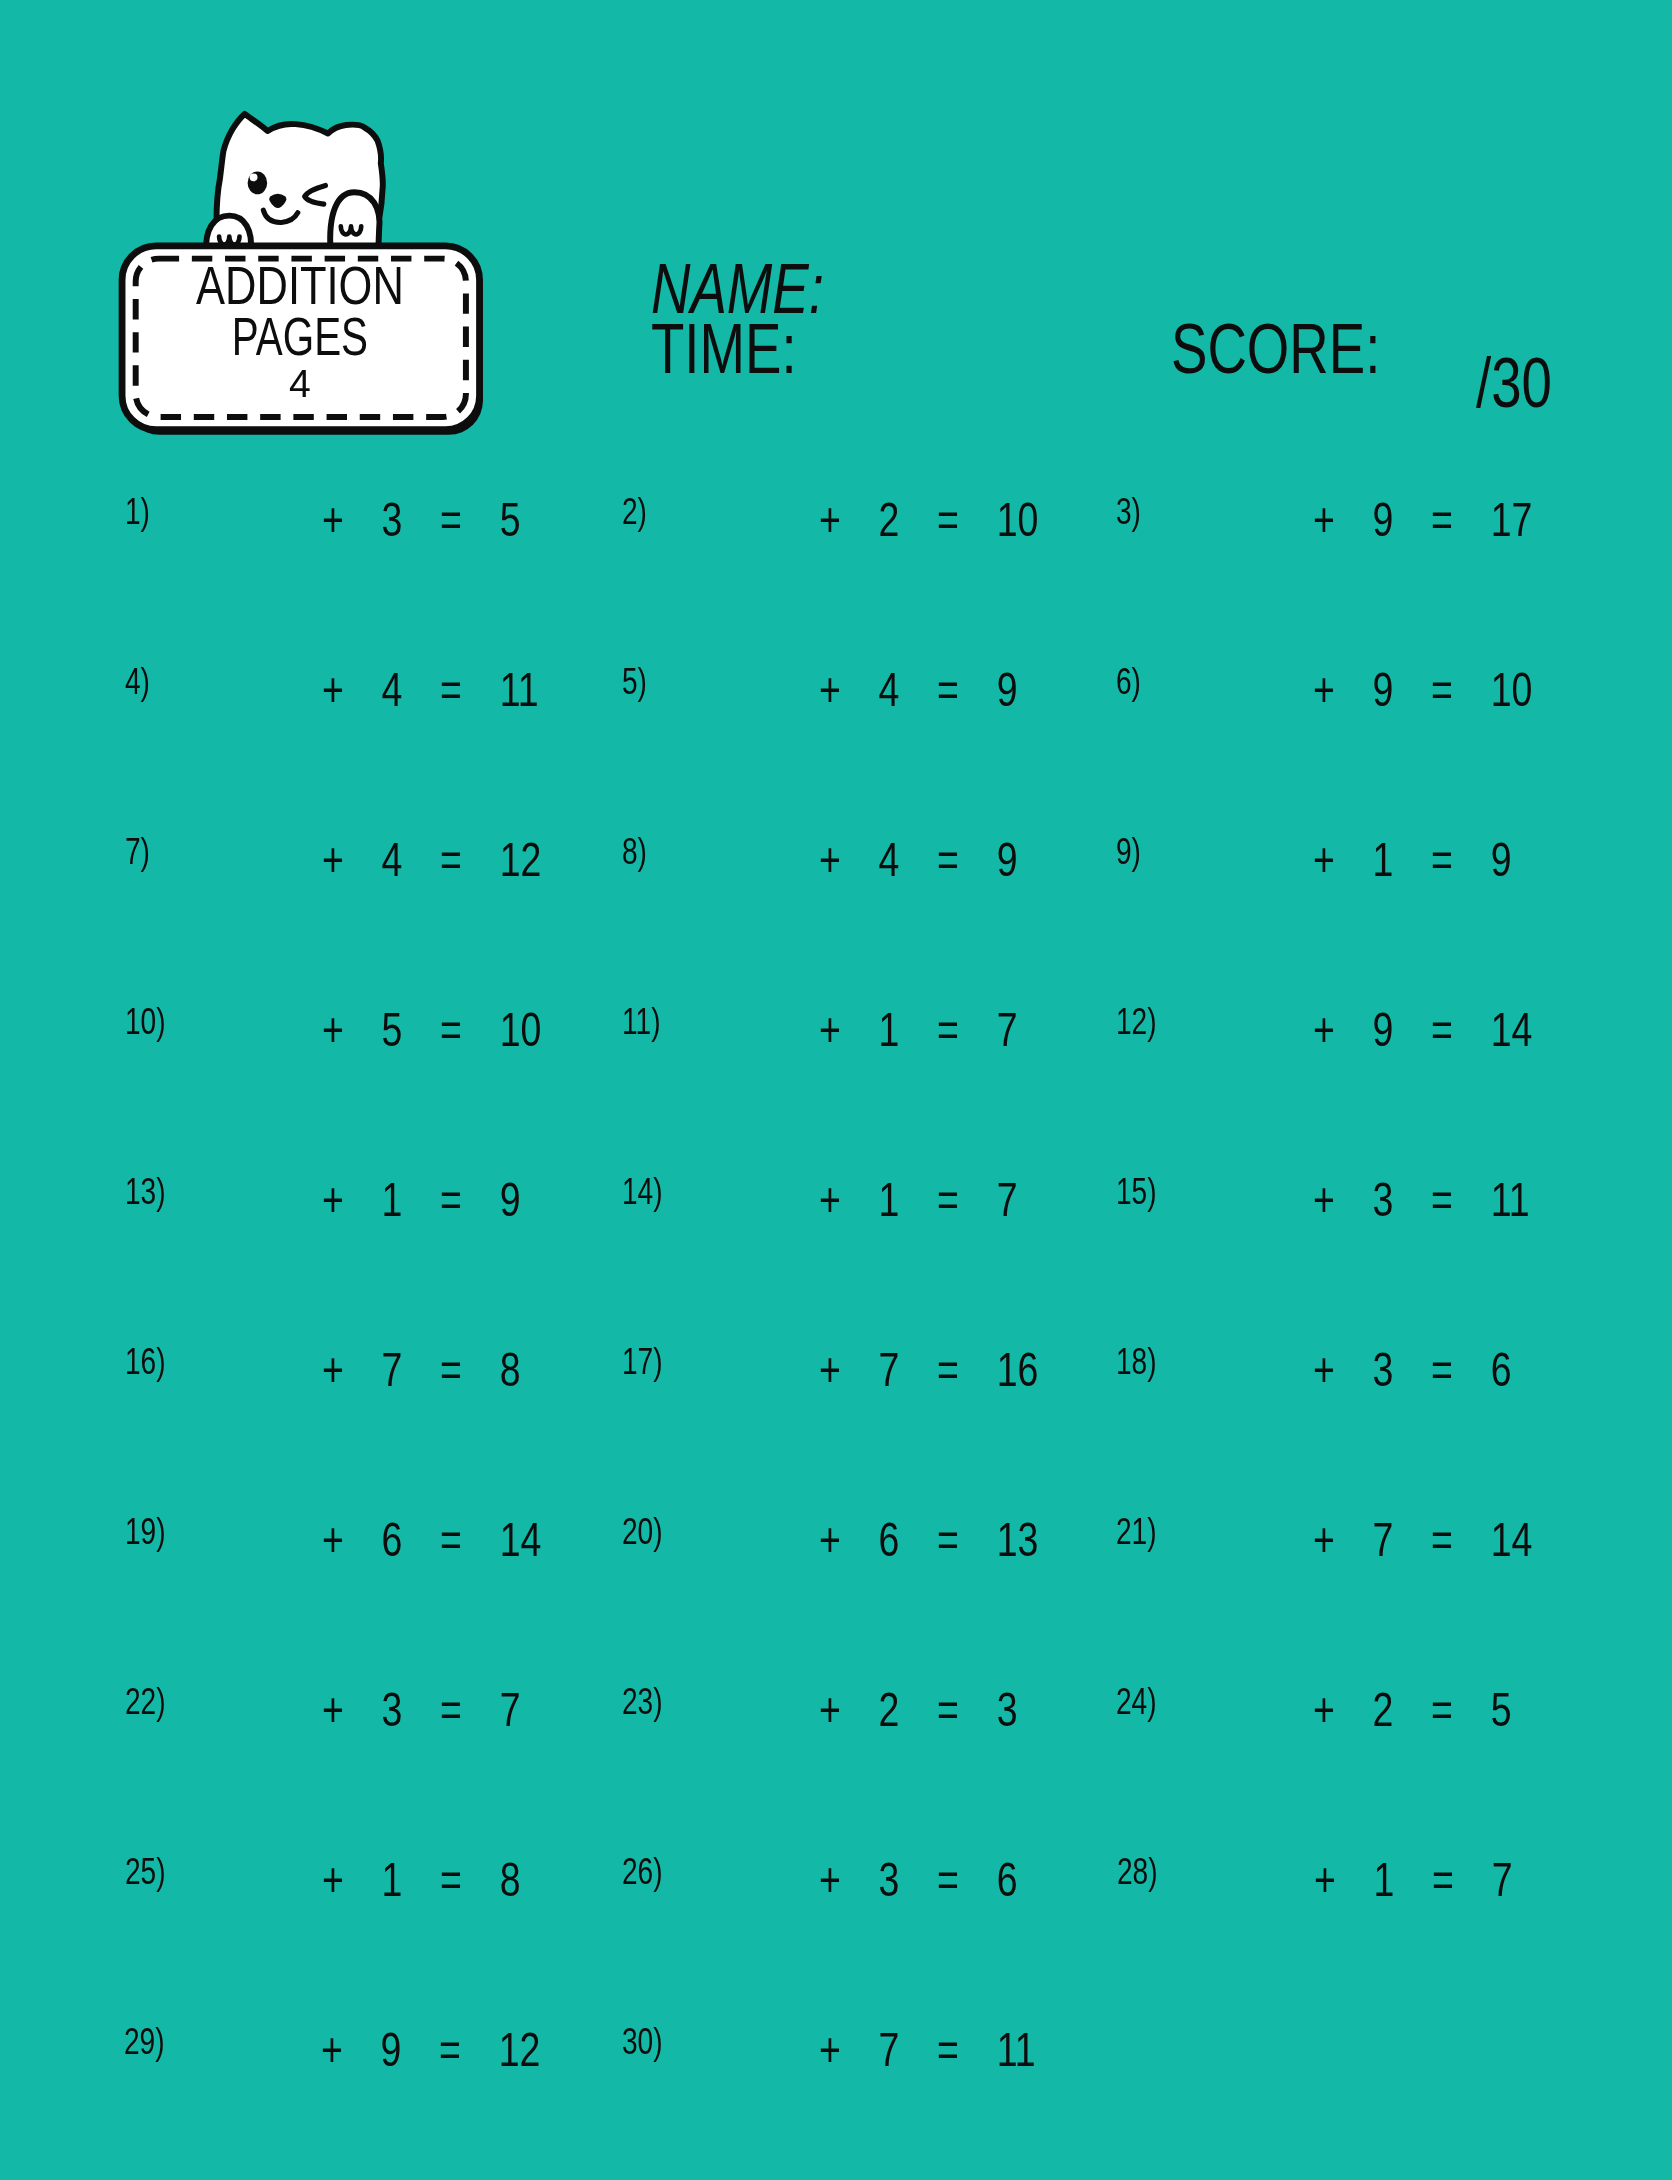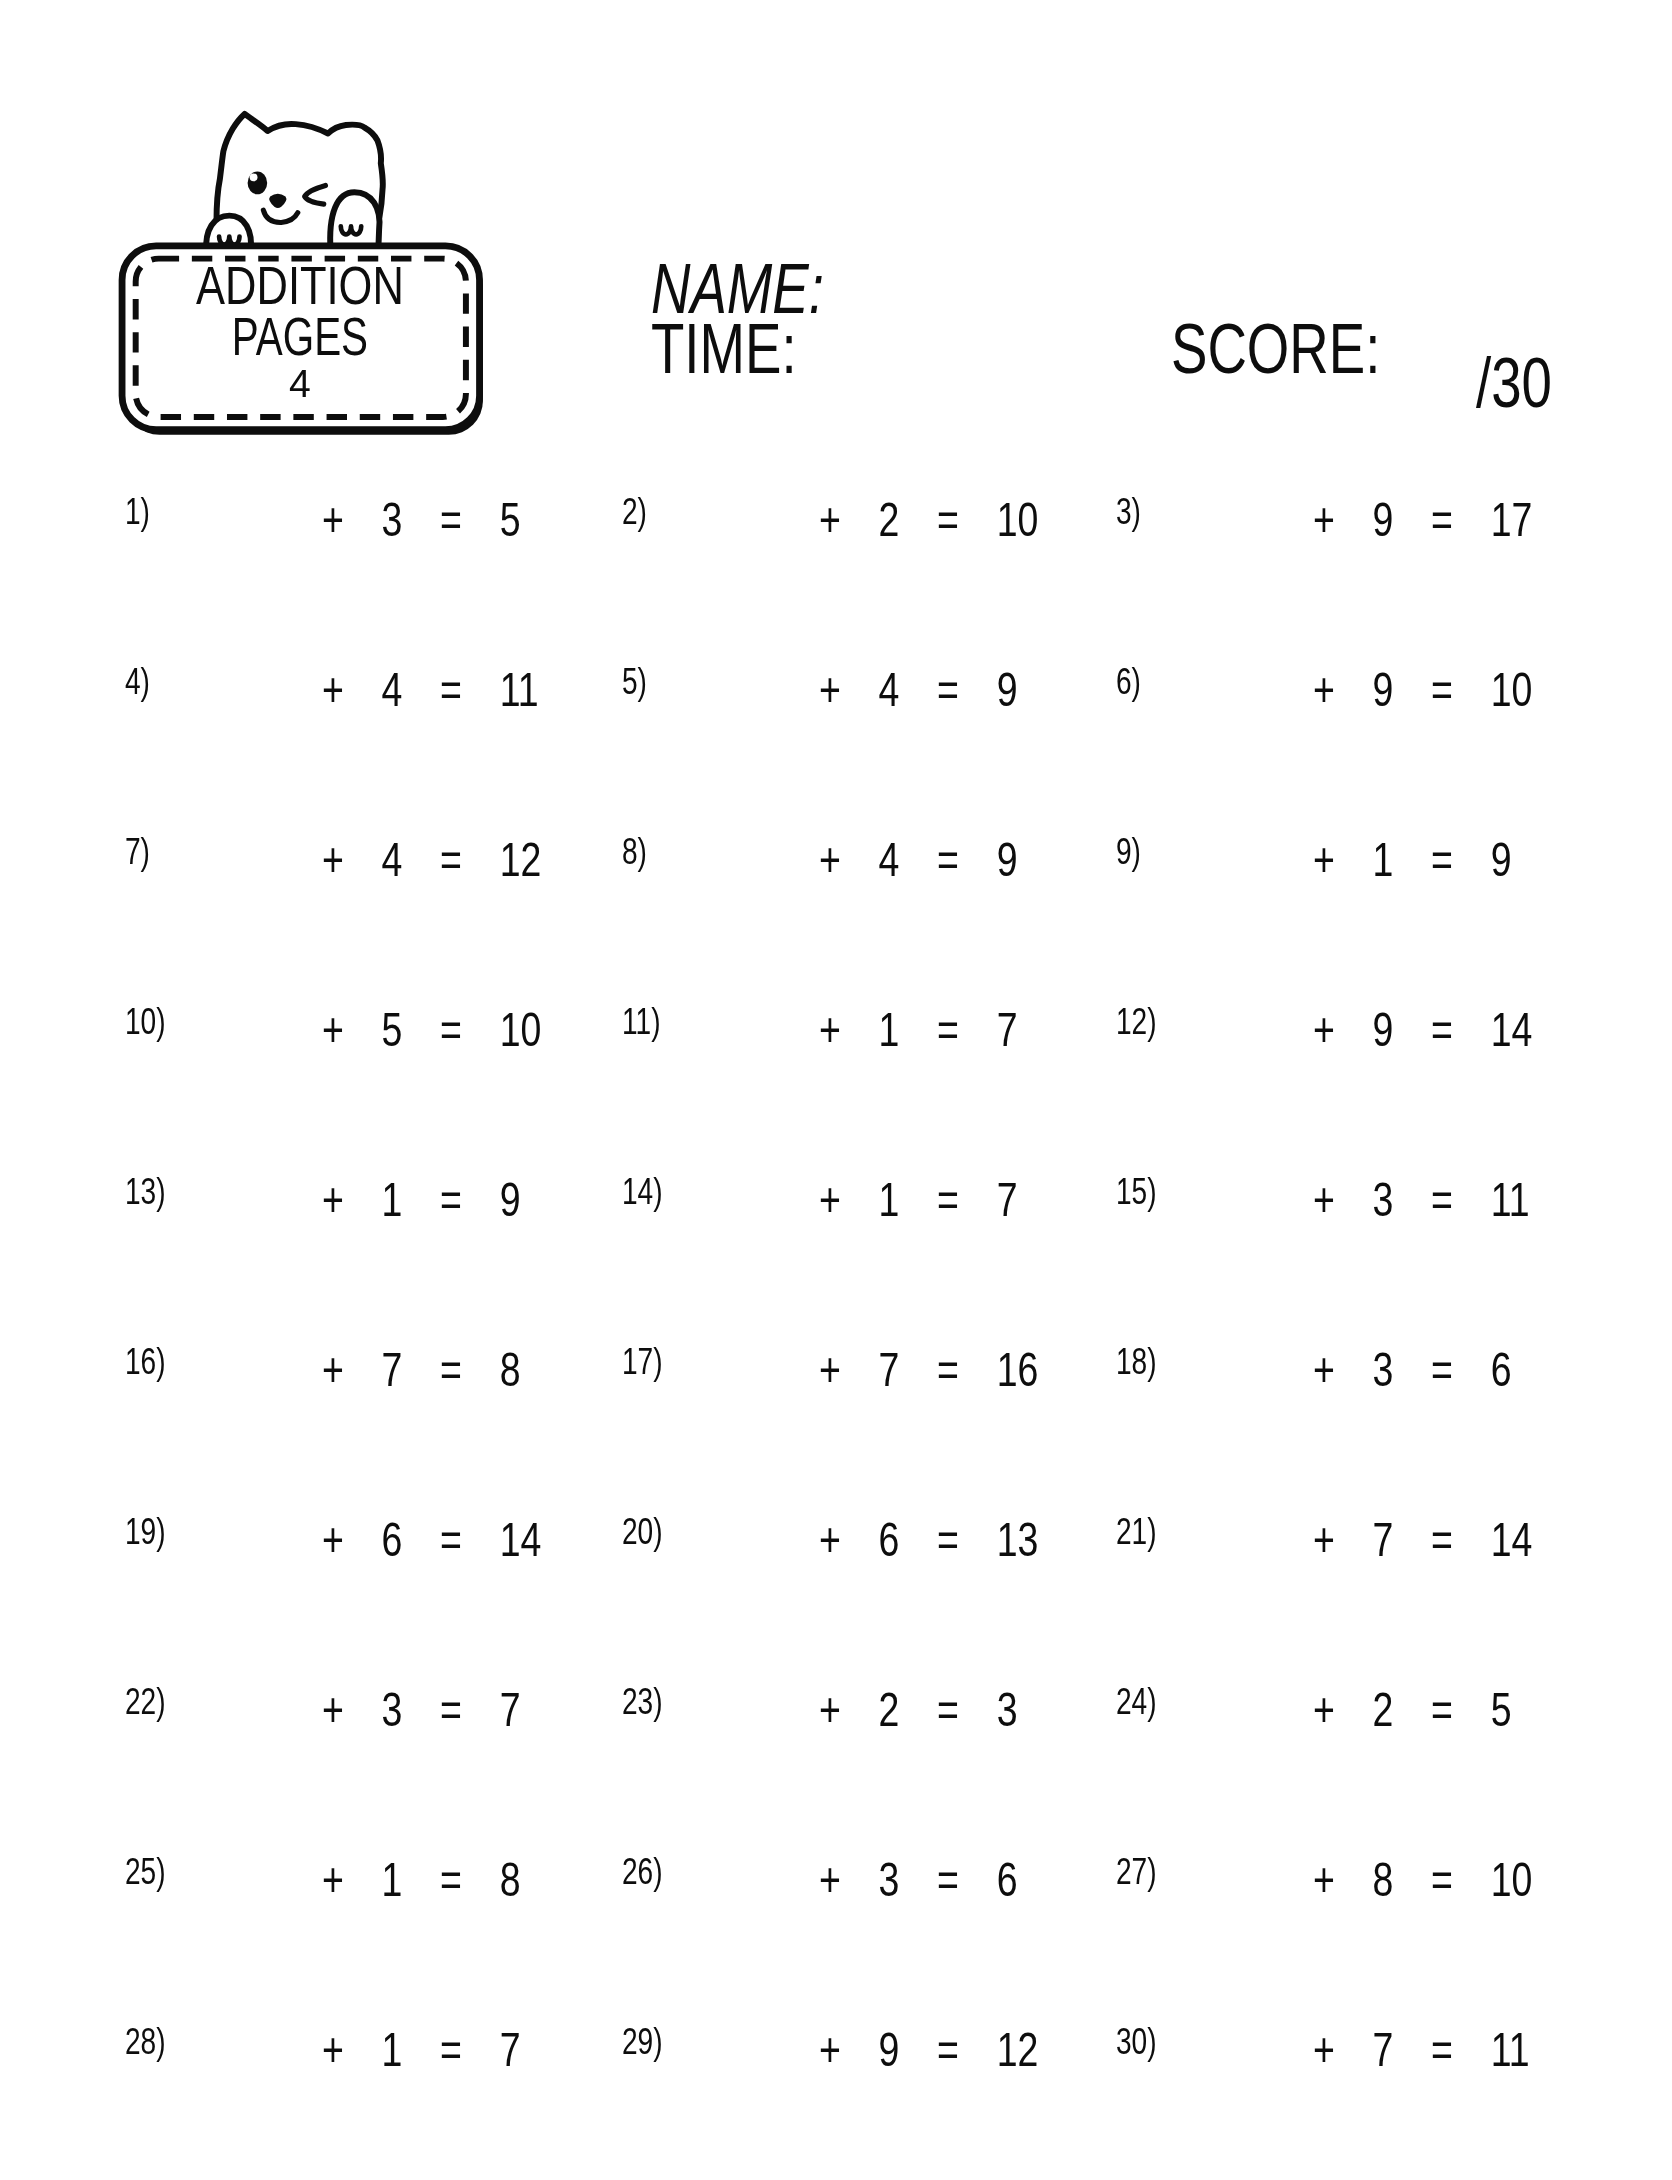--- a/index.html
+++ b/index.html
@@ -1,18 +1,18 @@
 <!DOCTYPE html>
 <html style="font-size:13.6px"><head>
 <meta charset="utf-8">
 <style>
   html,body { margin:0; padding:0; background:#e8e8e8; }
   .page {
     position:relative; width:1672px; height:2181px;
-    background:#ffffff; color:#0d0d0d; overflow:hidden;
+    background:#14b8a6; color:#0d0d0d; overflow:hidden;
     font-family:"Liberation Sans", sans-serif;
   }
   
   .cond { display:inline-block; transform:scaleX(0.78); transform-origin:0 0; white-space:pre; }
 
   .badge { position:absolute; left:111px; top:102px; width:383px; height:349px; }
   .sign-text { font-family:"Liberation Sans", sans-serif; fill:#0d0d0d; text-anchor:middle; }
 
   .hdr { position:absolute; line-height:1; font-size:70px; letter-spacing:0; }
   .hdr .cond { transform:scaleX(0.78); }
@@ -213,25 +213,20 @@
     <div class="q c1">
         <span class="qn">25)</span>
         <span class="blank"></span>
         <span class="ex">+ 1 = 8</span>
       </div>
     <div class="q c2">
         <span class="qn">26)</span>
         <span class="blank"></span>
         <span class="ex">+ 3 = 6</span>
       </div>
-    <div class="q c3">
-        <span class="qn">27)</span>
-        <span class="blank"></span>
-        <span class="ex">+ 8 = 10</span>
-      </div>
     <div class="q c1">
         <span class="qn">28)</span>
         <span class="blank"></span>
         <span class="ex">+ 1 = 7</span>
       </div>
     <div class="q c2">
         <span class="qn">29)</span>
         <span class="blank"></span>
         <span class="ex">+ 9 = 12</span>
       </div>

